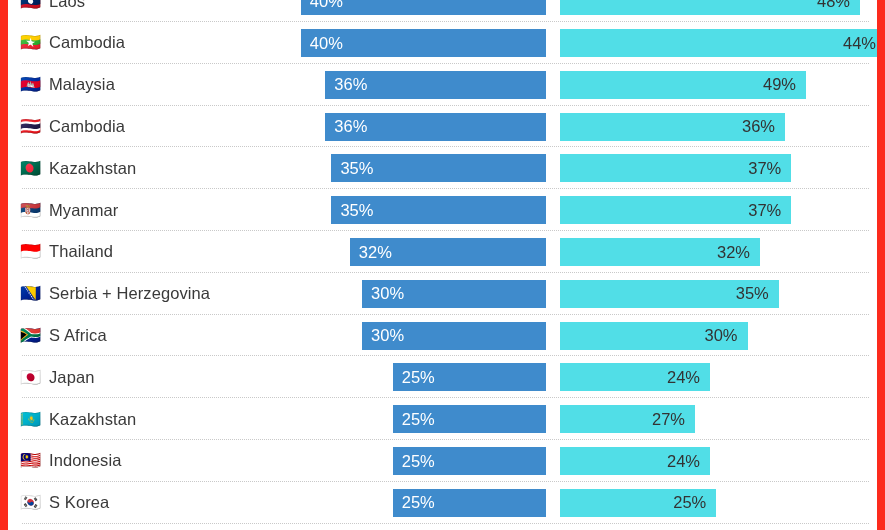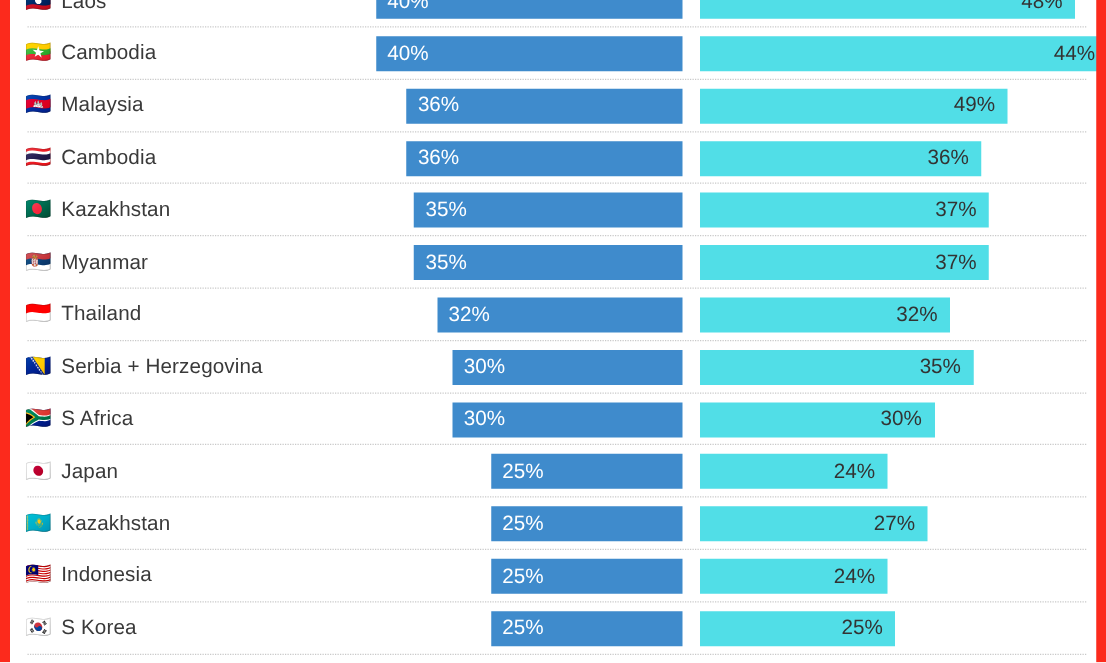--- a/index.html
+++ b/index.html
@@ -244,21 +244,21 @@
         <div class="row-divider"></div>
       </div>
       <div class="row" style="top: 398.2px;">
         <div class="label-cell">
           <span class="flag">🇰🇿</span>
           <span class="country-name">Kazakhstan</span>
         </div>
         <div class="bar left-series" style="width: 153.25px; left: 384.75px;">
           <span class="bar-value">25%</span>
         </div>
-        <div class="bar right-series" style="width: 182px; left: 552px; text-align: center;">
+        <div class="bar right-series" style="width: 135px; left: 552px; text-align: center;">
           <span class="bar-value">27%</span>
         </div>
         <div class="row-divider"></div>
       </div>
       <div class="row" style="top: 440px;">
         <div class="label-cell">
           <span class="flag">🇲🇾</span>
           <span class="country-name">Indonesia</span>
         </div>
         <div class="bar left-series" style="width: 153.25px; left: 384.75px;">

